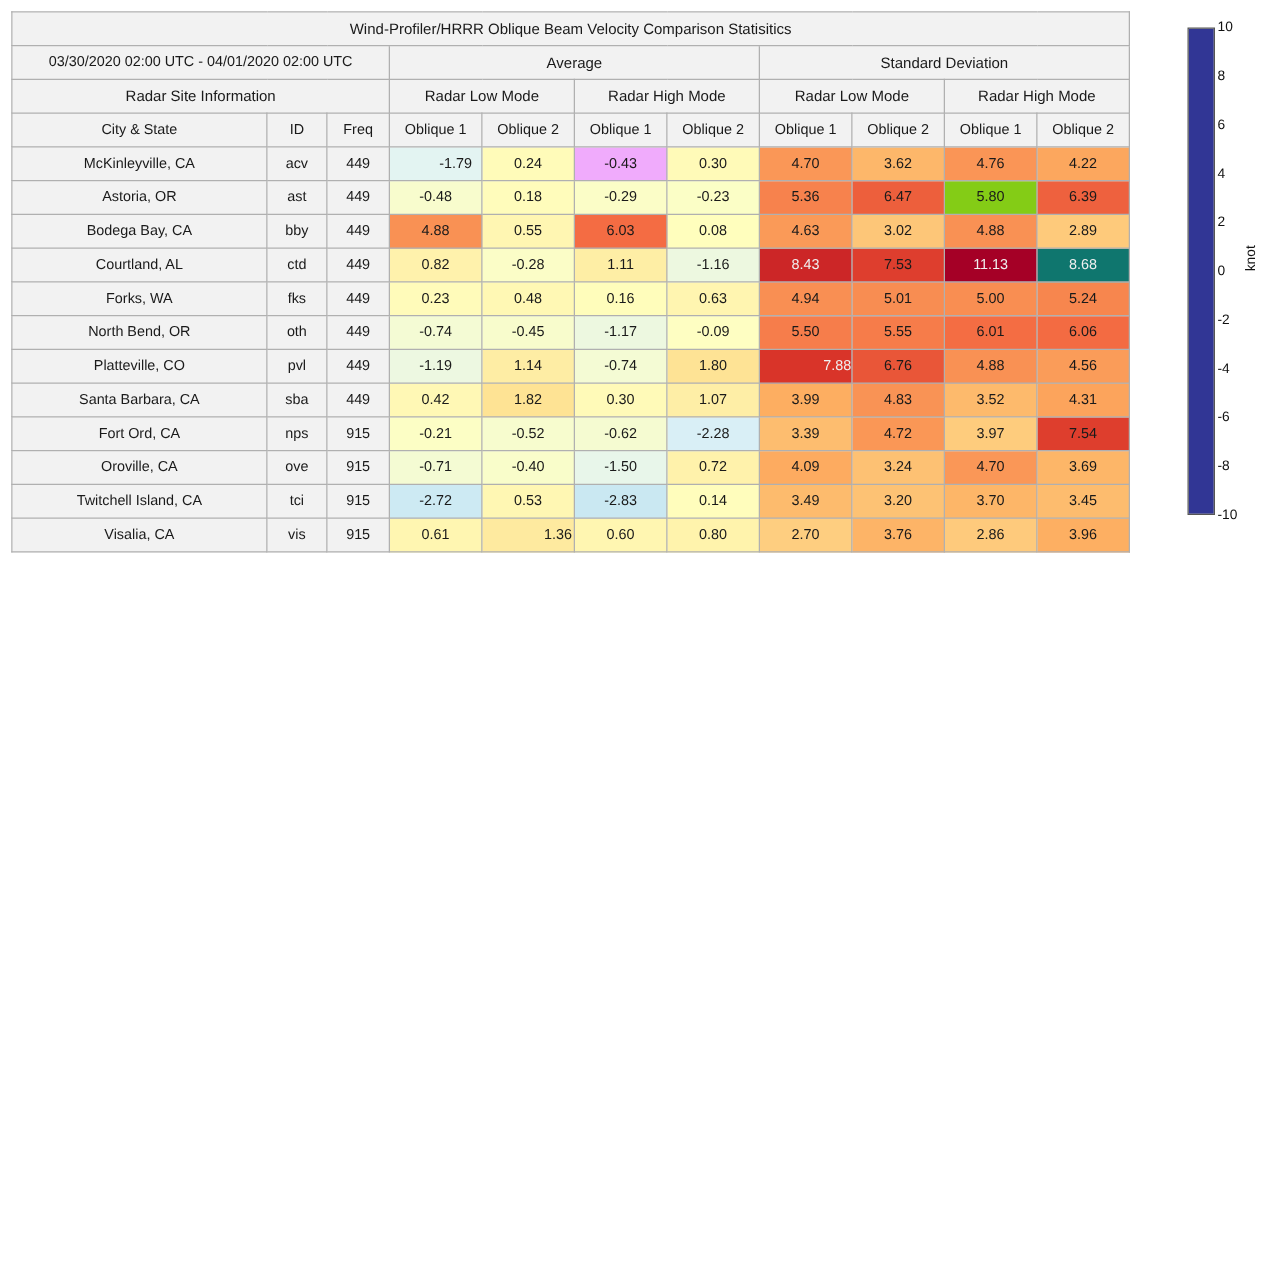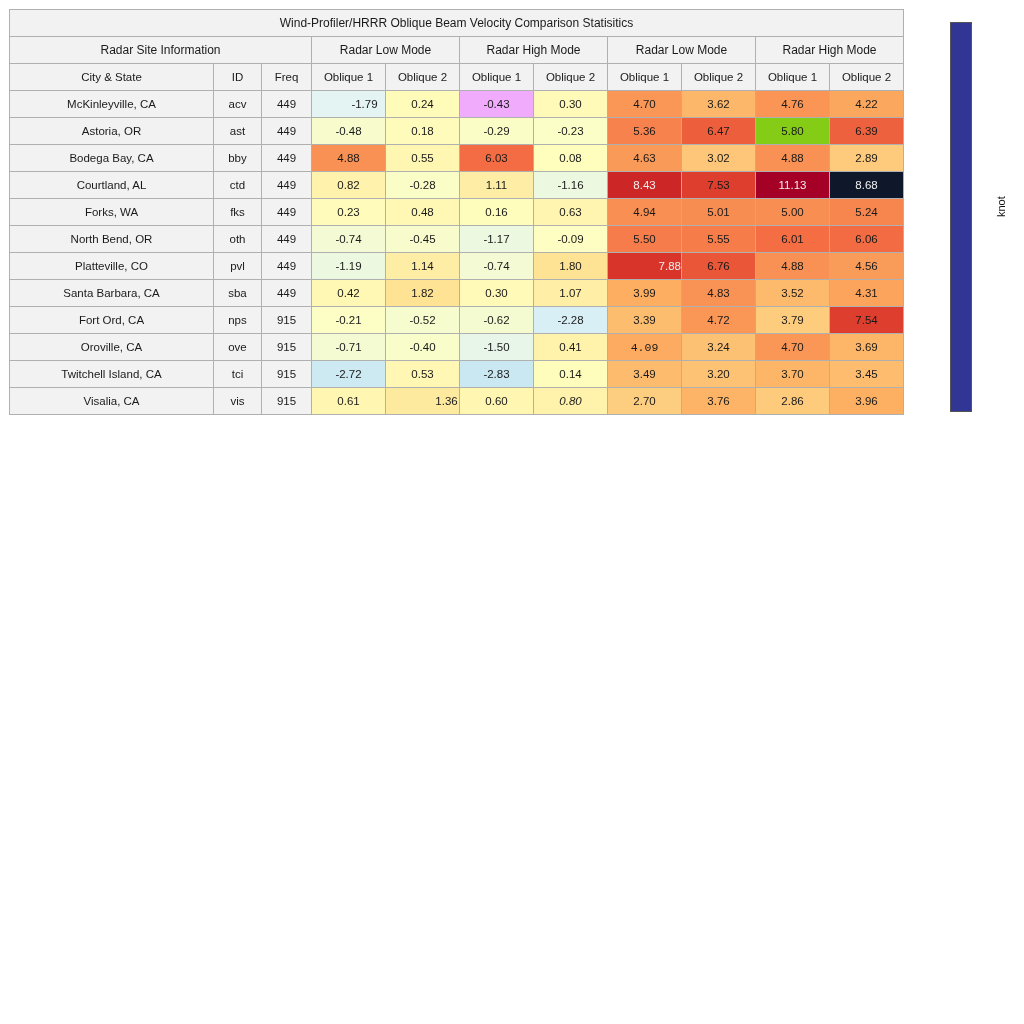--- a/index.html
+++ b/index.html
@@ -104,20 +104,25 @@
         <col style="width:74px">
         <col style="width:74px">
         <col style="width:74px">
         <col style="width:74px">
         <col style="width:74px">
         <col style="width:74px">
       </colgroup>
       <thead>
         <tr>
           <td class="title-cell" colspan="11">Wind-Profiler/HRRR Oblique Beam Velocity Comparison Statisitics</td>
+        </tr>
+        <tr>
+          <td class="period-cell" colspan="3">03/30/2020 02:00 UTC - 04/01/2020 02:00 UTC</td>
+          <td class="grp-cell" colspan="4">Average</td>
+          <td class="grp-cell" colspan="4">Standard Deviation</td>
         </tr>
         <tr>
           <td class="sub-cell" colspan="3">Radar Site Information</td>
           <td class="sub-cell" colspan="2">Radar Low Mode</td>
           <td class="sub-cell" colspan="2">Radar High Mode</td>
           <td class="sub-cell" colspan="2">Radar Low Mode</td>
           <td class="sub-cell" colspan="2">Radar High Mode</td>
         </tr>
         <tr>
           <td class="colhdr-cell">City &amp; State</td>
@@ -177,21 +182,21 @@
             <td class="city">Courtland, AL</td>
             <td>ctd</td>
             <td>449</td>
             <td class="val" style="background: rgb(255, 242, 172); color: rgb(26, 26, 26);">0.82</td>
             <td class="val" style="background: rgb(251, 253, 199); color: rgb(26, 26, 26);">-0.28</td>
             <td class="val" style="background: rgb(254, 238, 165); color: rgb(26, 26, 26);">1.11</td>
             <td class="val" style="background: rgb(237, 248, 224); color: rgb(26, 26, 26);">-1.16</td>
             <td class="val" style="background: rgb(204, 38, 39); color: rgb(240, 240, 240);">8.43</td>
             <td class="val" style="background: rgb(222, 62, 46); color: rgb(26, 26, 26);">7.53</td>
             <td class="val" style="background: rgb(165, 0, 38); color: rgb(240, 240, 240);">11.13</td>
-            <td class="val" style="background: #0f172a; color: rgb(240, 240, 240);">8.68</td>
+            <td class="val" style="background: #0f766e; color: rgb(240, 240, 240);">8.68</td>
           </tr>
           <tr>
             <td class="city">Forks, WA</td>
             <td>fks</td>
             <td>449</td>
             <td class="val" style="background: rgb(255, 251, 186); color: rgb(26, 26, 26);">0.23</td>
             <td class="val" style="background: rgb(255, 248, 180); color: rgb(26, 26, 26);">0.48</td>
             <td class="val" style="background: rgb(255, 253, 187); color: rgb(26, 26, 26);">0.16</td>
             <td class="val" style="background: rgb(255, 245, 176); color: rgb(26, 26, 26);">0.63</td>
             <td class="val" style="background: rgb(249, 143, 83); color: rgb(26, 26, 26);">4.94</td>
@@ -241,32 +246,32 @@
           <tr>
             <td class="city">Fort Ord, CA</td>
             <td>nps</td>
             <td>915</td>
             <td class="val" style="background: rgb(252, 254, 197); color: rgb(26, 26, 26);">-0.21</td>
             <td class="val" style="background: rgb(247, 252, 206); color: rgb(26, 26, 26);">-0.52</td>
             <td class="val" style="background: rgb(245, 251, 209); color: rgb(26, 26, 26);">-0.62</td>
             <td class="val" style="background: rgb(217, 239, 246); color: rgb(26, 26, 26);">-2.28</td>
             <td class="val" style="background: rgb(253, 189, 111); color: rgb(26, 26, 26);">3.39</td>
             <td class="val" style="background: rgb(250, 151, 86); color: rgb(26, 26, 26);">4.72</td>
-            <td class="val" style="background: rgb(254, 204, 125); color: rgb(26, 26, 26);">3.79</td>
+            <td class="val" style="background: rgb(254, 204, 125); color: rgb(26, 26, 26);">3.97</td>
             <td class="val" style="background: rgb(222, 62, 45); color: rgb(26, 26, 26);">7.54</td>
           </tr>
           <tr>
             <td class="city">Oroville, CA</td>
             <td>ove</td>
             <td>915</td>
             <td class="val" style="background: rgb(244, 251, 211); color: rgb(26, 26, 26);">-0.71</td>
             <td class="val" style="background: rgb(249, 253, 202); color: rgb(26, 26, 26);">-0.40</td>
             <td class="val" style="background: rgb(232, 246, 234); color: rgb(26, 26, 26);">-1.50</td>
-            <td class="val" style="background: rgb(255, 242, 171); color: rgb(26, 26, 26);">0.41</td>
-            <td class="val" style="background: rgb(253, 171, 96); color: rgb(26, 26, 26); font-family: Liberation Mono, monospace;">4.09</td>
+            <td class="val" style="background: rgb(255, 242, 171); color: rgb(26, 26, 26);">0.72</td>
+            <td class="val" style="background: rgb(253, 171, 96); color: rgb(26, 26, 26);">4.09</td>
             <td class="val" style="background: rgb(253, 193, 115); color: rgb(26, 26, 26);">3.24</td>
             <td class="val" style="background: rgb(250, 151, 87); color: rgb(26, 26, 26);">4.70</td>
             <td class="val" style="background: rgb(253, 182, 104); color: rgb(26, 26, 26);">3.69</td>
           </tr>
           <tr>
             <td class="city">Twitchell Island, CA</td>
             <td>tci</td>
             <td>915</td>
             <td class="val" style="background: rgb(205, 234, 243); color: rgb(26, 26, 26);">-2.72</td>
             <td class="val" style="background: rgb(255, 247, 179); color: rgb(26, 26, 26);">0.53</td>
@@ -277,26 +282,39 @@
             <td class="val" style="background: rgb(253, 182, 104); color: rgb(26, 26, 26);">3.70</td>
             <td class="val" style="background: rgb(253, 188, 110); color: rgb(26, 26, 26);">3.45</td>
           </tr>
           <tr>
             <td class="city">Visalia, CA</td>
             <td>vis</td>
             <td>915</td>
             <td class="val" style="background: rgb(255, 246, 177); color: rgb(26, 26, 26);">0.61</td>
             <td class="val" style="background: rgb(254, 234, 159); color: rgb(26, 26, 26); padding-left: 48px;">1.36</td>
             <td class="val" style="background: rgb(255, 246, 177); color: rgb(26, 26, 26);">0.60</td>
-            <td class="val" style="background: rgb(255, 243, 172); color: rgb(26, 26, 26); font-style: italic;">0.80</td>
+            <td class="val" style="background: rgb(255, 243, 172); color: rgb(26, 26, 26);">0.80</td>
             <td class="val" style="background: rgb(254, 206, 128); color: rgb(26, 26, 26);">2.70</td>
             <td class="val" style="background: rgb(253, 180, 103); color: rgb(26, 26, 26);">3.76</td>
             <td class="val" style="background: rgb(254, 202, 124); color: rgb(26, 26, 26);">2.86</td>
             <td class="val" style="background: rgb(253, 175, 98); color: rgb(26, 26, 26);">3.96</td>
           </tr>
         </tbody>
     </table>
   </div>
 
   <div class="cbar" id="cbar" style="background: linear-gradient(rgb(49, 54, 149) 100%, rgb(59, 86, 165) 95%, rgb(69, 117, 180) 90%, rgb(93, 145, 195) 85%, rgb(116, 173, 209) 80%, rgb(144, 195, 221) 75%, rgb(171, 217, 233) 70%, rgb(198, 230, 241) 65%, rgb(224, 243, 248) 60%, rgb(240, 249, 220) 55%, rgb(255, 255, 191) 50%, rgb(255, 239, 167) 45%, rgb(254, 224, 144) 40%, rgb(254, 199, 120) 35%, rgb(253, 174, 97) 30%, rgb(249, 142, 82) 25%, rgb(244, 109, 67) 20%, rgb(230, 79, 53) 15%, rgb(215, 48, 39) 10%, rgb(190, 24, 39) 5%, rgb(165, 0, 38) 0%);"></div>
+  <div class="cbar-ticks" id="cbar-ticks">
+      <div class="cbar-tick" style="top: 0px;">10</div>
+      <div class="cbar-tick" style="top: 39px;">8</div>
+      <div class="cbar-tick" style="top: 78px;">6</div>
+      <div class="cbar-tick" style="top: 117px;">4</div>
+      <div class="cbar-tick" style="top: 156px;">2</div>
+      <div class="cbar-tick" style="top: 195px;">0</div>
+      <div class="cbar-tick" style="top: 234px;">-2</div>
+      <div class="cbar-tick" style="top: 273px;">-4</div>
+      <div class="cbar-tick" style="top: 312px;">-6</div>
+      <div class="cbar-tick" style="top: 351px;">-8</div>
+      <div class="cbar-tick" style="top: 390px;">-10</div>
+    </div>
   <div class="cbar-label">knot</div>
 
 </div>
 
 </body></html>

